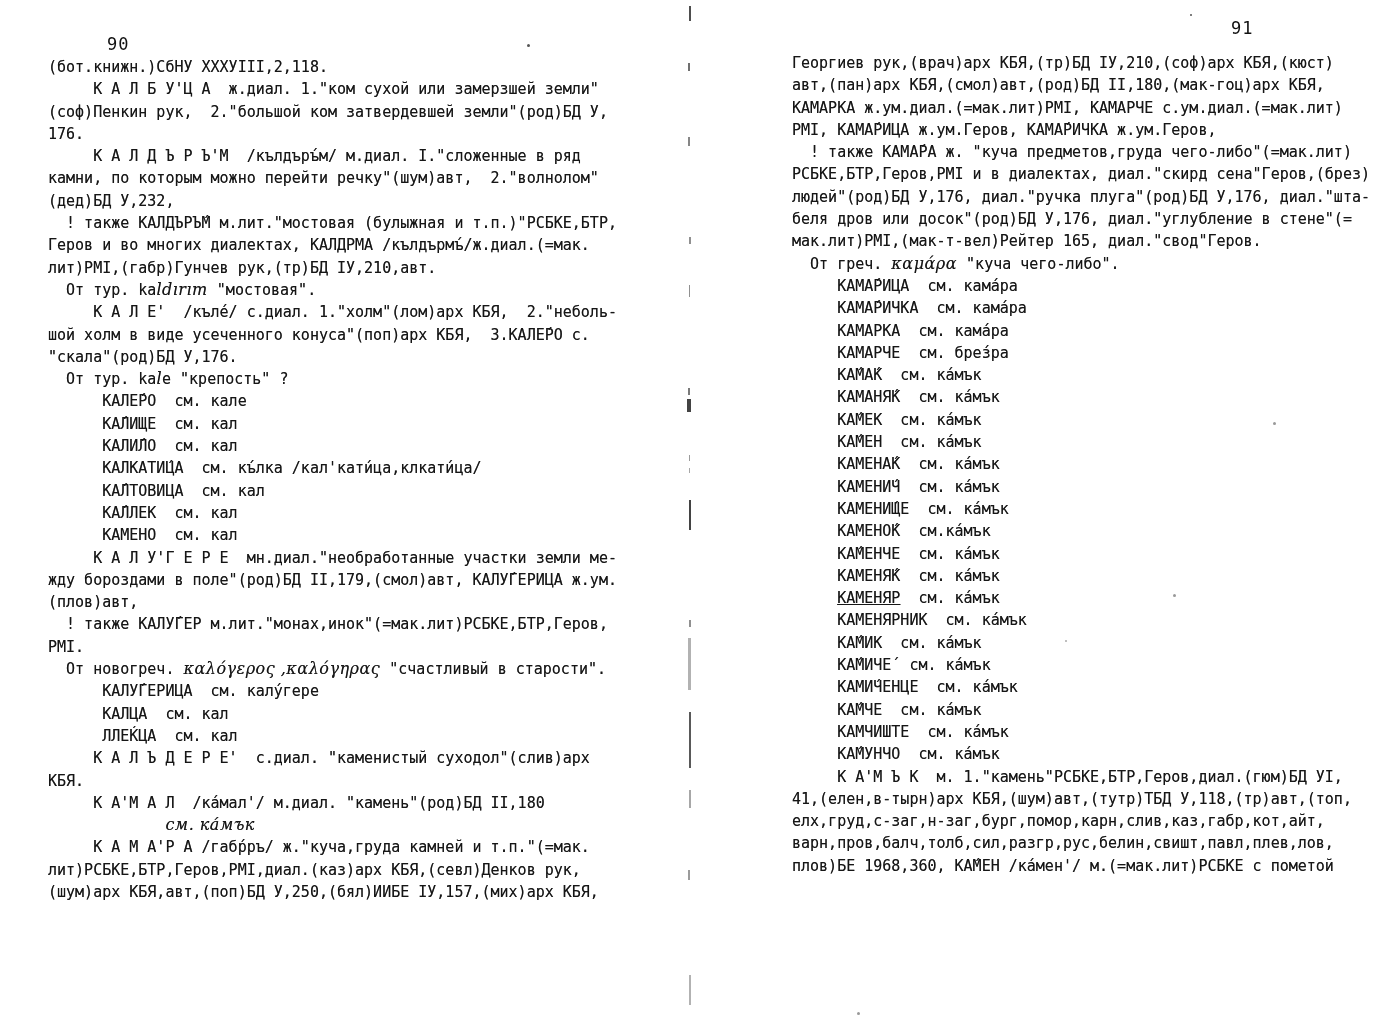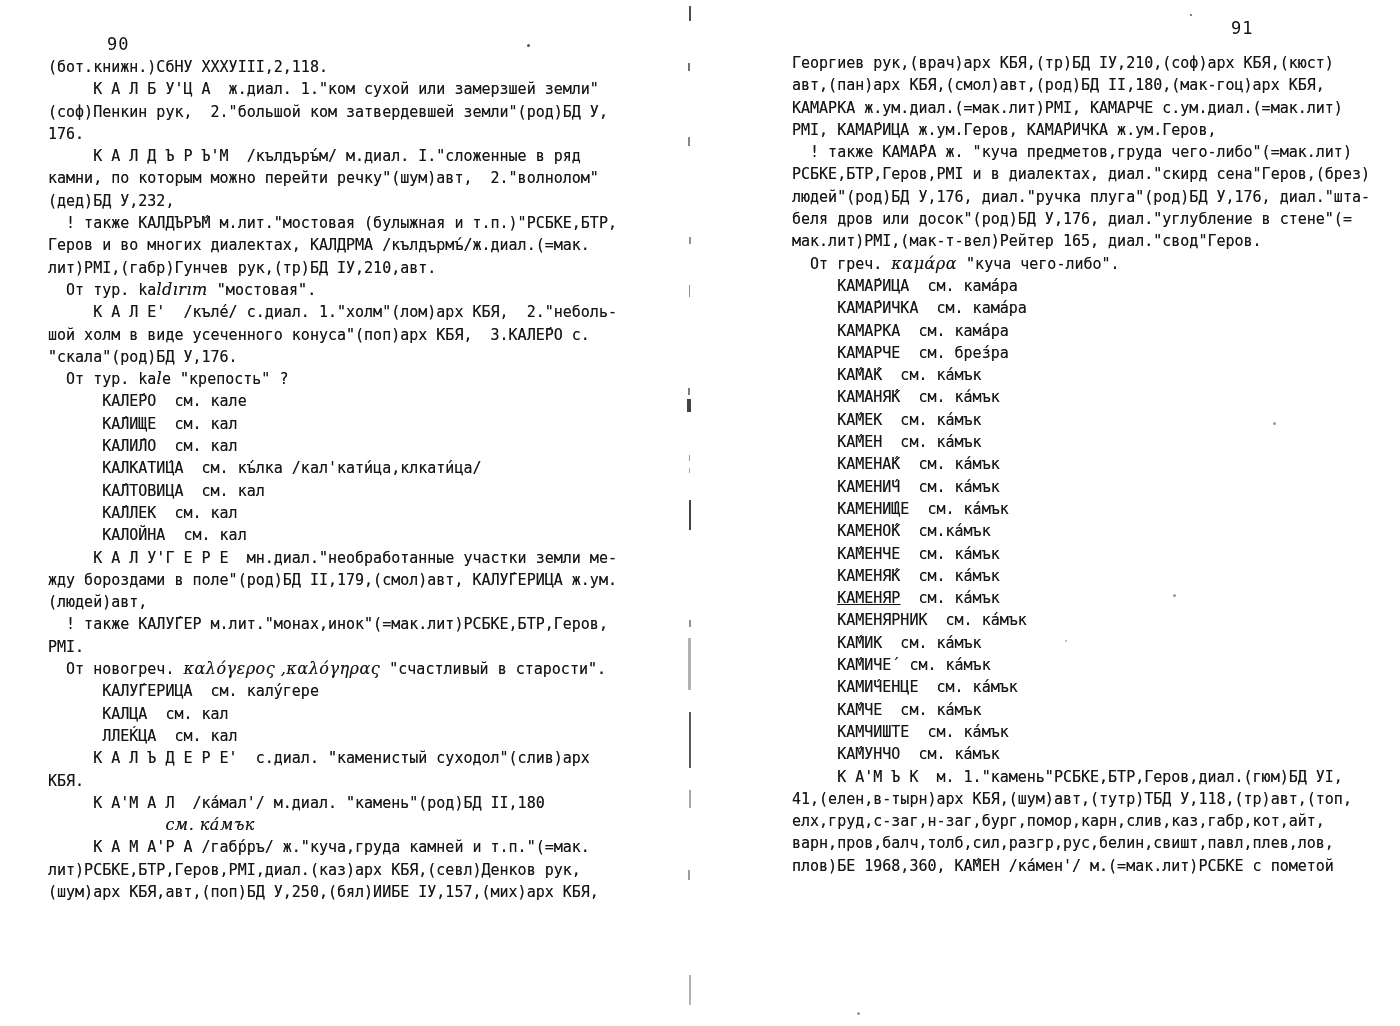--- a/index.html
+++ b/index.html
@@ -66,24 +66,24 @@
         <div class="line"><span>     К А Л Е'  /кълé/ с.диал. 1."холм"(лом)арх КБЯ,  2."неболь-</span></div>
         <div class="line"><span>шой холм в виде усеченного конуса"(поп)арх КБЯ,  3.КАЛЕ́РО с.</span></div>
         <div class="line"><span>"скала"(род)БД У,176.</span></div>
         <div class="line"><span>  От тур. ka</span><span class="hand">l</span><span>e "крепость" ?</span></div>
         <div class="line"><span>      КАЛЕ́РО  см. кале</span></div>
         <div class="line"><span>      КА́ЛИЩЕ  см. кал</span></div>
         <div class="line"><span>      КАЛИ́ЛО  см. кал</span></div>
         <div class="line"><span>      КАЛКАТИ́ЦА  см. къ́лка /кал'кати́ца,клкати́ца/</span></div>
         <div class="line"><span>      КА́ЛТОВИЦА  см. кал</span></div>
         <div class="line"><span>      КА́ЛЛЕК  см. кал</span></div>
-        <div class="line"><span>      КАЛОЙНА  см. кал</span></div>
+        <div class="line"><span>      КАМЕНО  см. кал</span></div>
         <div class="line"><span>     К А Л У'Г Е Р Е  мн.диал."необработанные участки земли ме-</span></div>
         <div class="line"><span>жду бороздами в поле"(род)БД II,179,(смол)авт, КАЛУ́ГЕРИЦА ж.ум.</span></div>
-        <div class="line"><span>(людей)авт,</span></div>
+        <div class="line"><span>(плов)авт,</span></div>
         <div class="line"><span>  ! также КАЛУ́ГЕР м.лит."монах,инок"(=мак.лит)РСБКЕ,БТР,Геров,</span></div>
         <div class="line"><span>РМI.</span></div>
         <div class="line"><span>  От новогреч. </span><span class="hand">καλόγερος ,καλόγηρας</span><span> "счастливый в старости".</span></div>
         <div class="line"><span>      КАЛУ́ГЕРИЦА  см. калу́гере</span></div>
         <div class="line"><span>      КАЛЦА  см. кал</span></div>
         <div class="line"><span>      ЛЛЕЌЦА  см. кал</span></div>
         <div class="line"><span>     К А Л Ъ Д Е Р Е'  с.диал. "каменистый суходол"(слив)арх</span></div>
         <div class="line"><span>КБЯ.</span></div>
         <div class="line"><span>     К А'М А Л  /ка́мал'/ м.диал. "камень"(род)БД II,180</span></div>
         <div class="line"><span>             </span><span class="hand">см. ка́мък</span></div>

